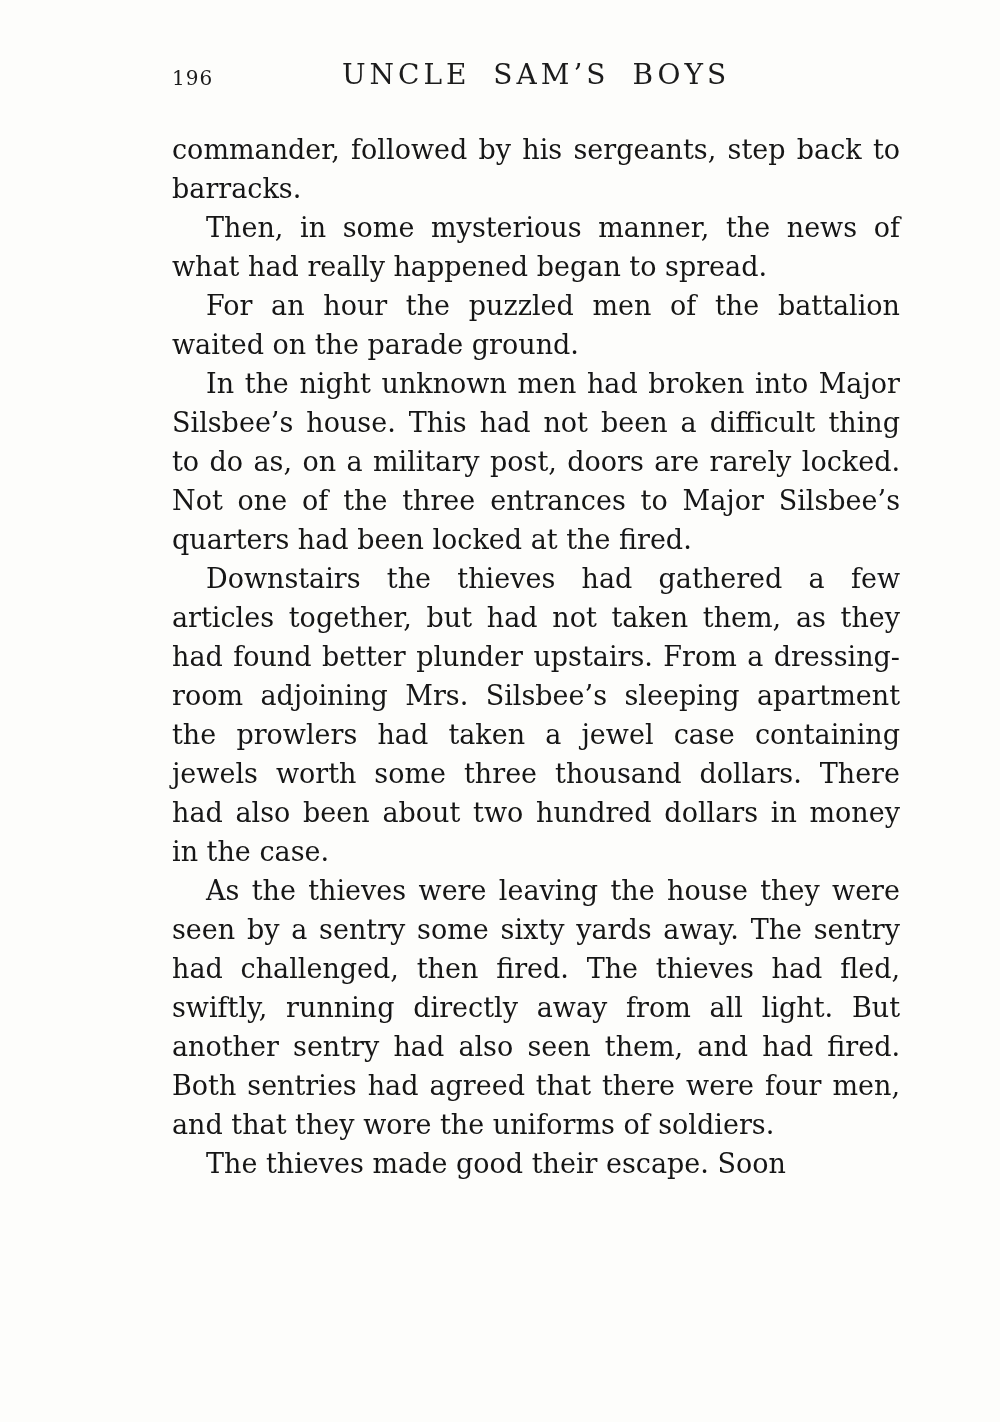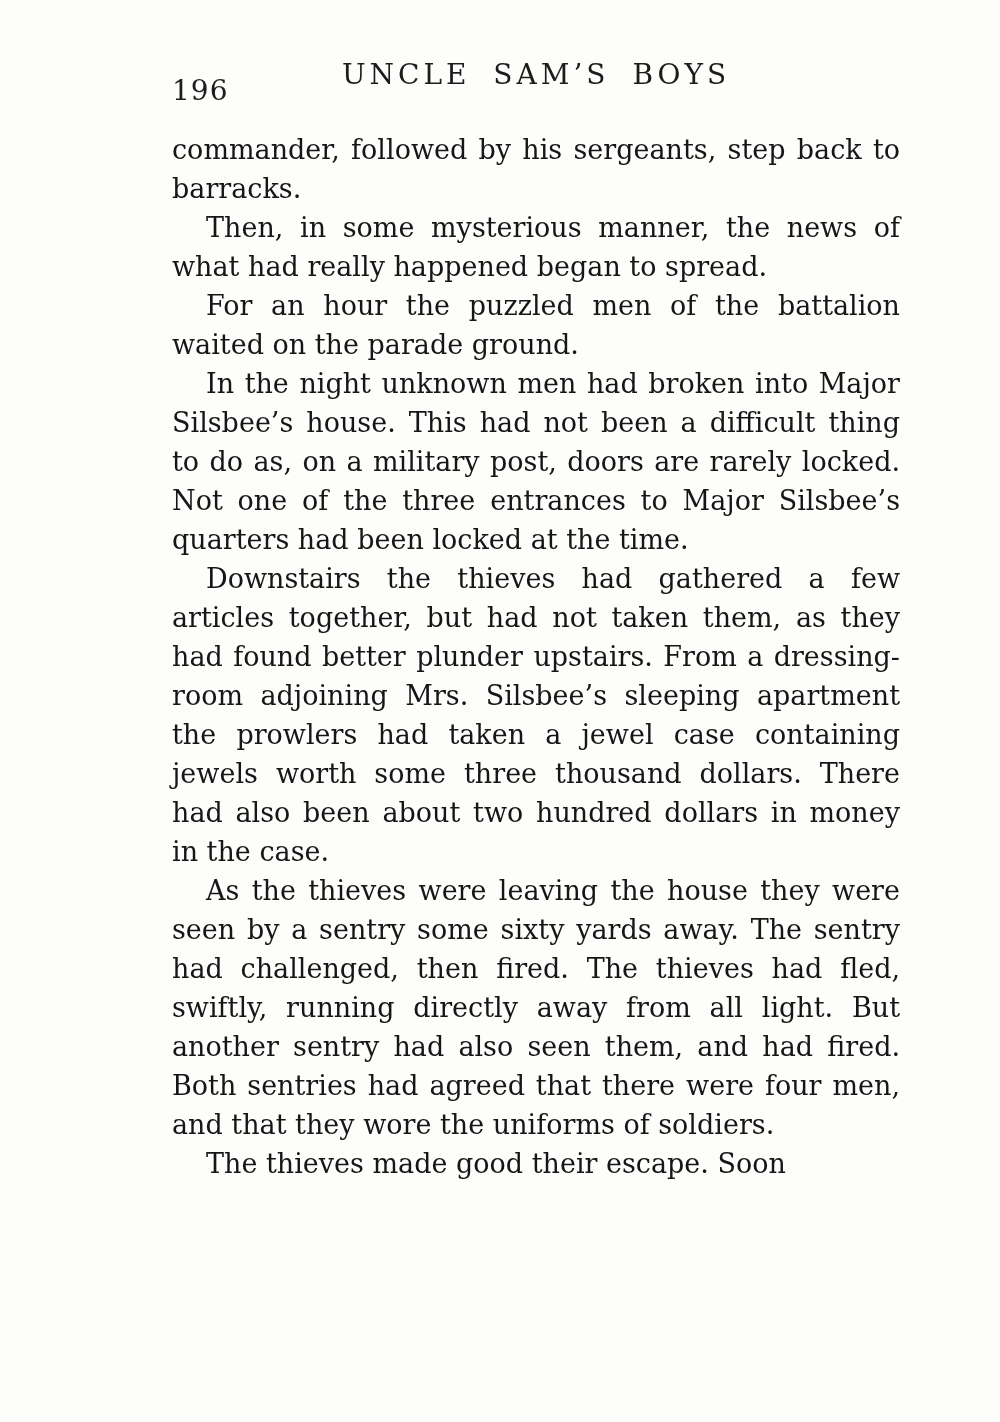--- a/index.html
+++ b/index.html
@@ -22,22 +22,22 @@
     .header {
       position: relative;
       margin-left: 172px;
       width: 728px;
       height: 40px;
       text-align: center;
     }
     .page-number {
       position: absolute;
       left: 0;
-      top: 16px;
-      font-size: 28px;
+      top: 8px;
+      font-size: 20px;
       letter-spacing: 1px;
       color: #1c1c1c;
     }
     .running-title {
       font-size: 28px;
       letter-spacing: 4px;
       word-spacing: 10px;
       color: #1c1c1c;
       white-space: nowrap;
       text-align: right;
@@ -64,18 +64,18 @@
 
 <div class="page">
   <div class="header">
     <span class="page-number">196</span>
     <span class="running-title">UNCLE SAM’S BOYS</span>
   </div>
   <div class="body-text">
       <p class="">commander, followed by his sergeants, step back to barracks.</p>
       <p class="indent">Then, in some mysterious manner, the news of what had really happened began to spread.</p>
       <p class="indent">For an hour the puzzled men of the battalion waited on the parade ground.</p>
-      <p class="indent">In the night unknown men had broken into Major Silsbee’s house. This had not been a difficult thing to do as, on a military post, doors are rarely locked. Not one of the three entrances to Major Silsbee’s quarters had been locked at the time.</p>
+      <p class="indent">In the night unknown men had broken into Major Silsbee’s house. This had not been a difficult thing to do as, on a military post, doors are rarely locked. Not one of the three entrances to Major Silsbee’s quarters had been locked at the fired.</p>
       <p class="indent">Downstairs the thieves had gathered a few articles together, but had not taken them, as they had found better plunder upstairs. From a dressing-room adjoining Mrs. Silsbee’s sleeping apartment the prowlers had taken a jewel case containing jewels worth some three thousand dollars. There had also been about two hundred dollars in money in the case.</p>
       <p class="indent">As the thieves were leaving the house they were seen by a sentry some sixty yards away. The sentry had challenged, then fired. The thieves had fled, swiftly, running directly away from all light. But another sentry had also seen them, and had fired. Both sentries had agreed that there were four men, and that they wore the uniforms of soldiers.</p>
       <p class="indent">The thieves made good their escape. Soon</p>
     </div>
 </div>
 
 </body></html>

